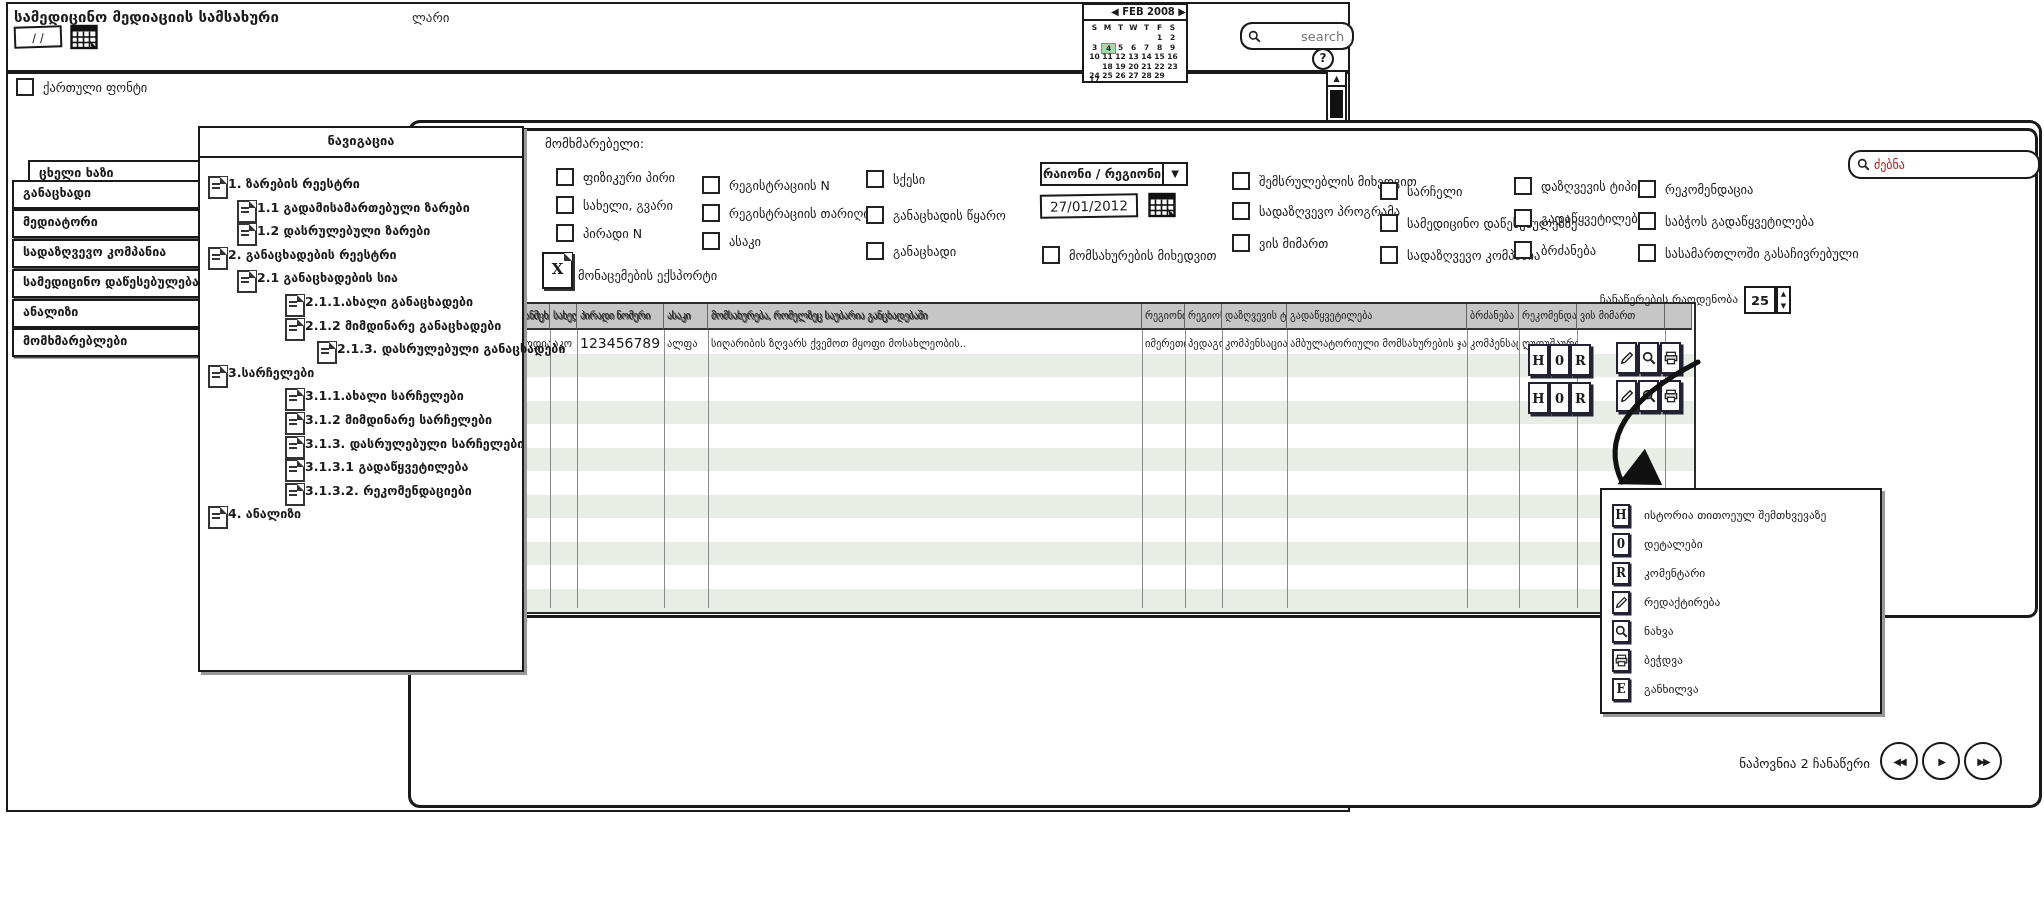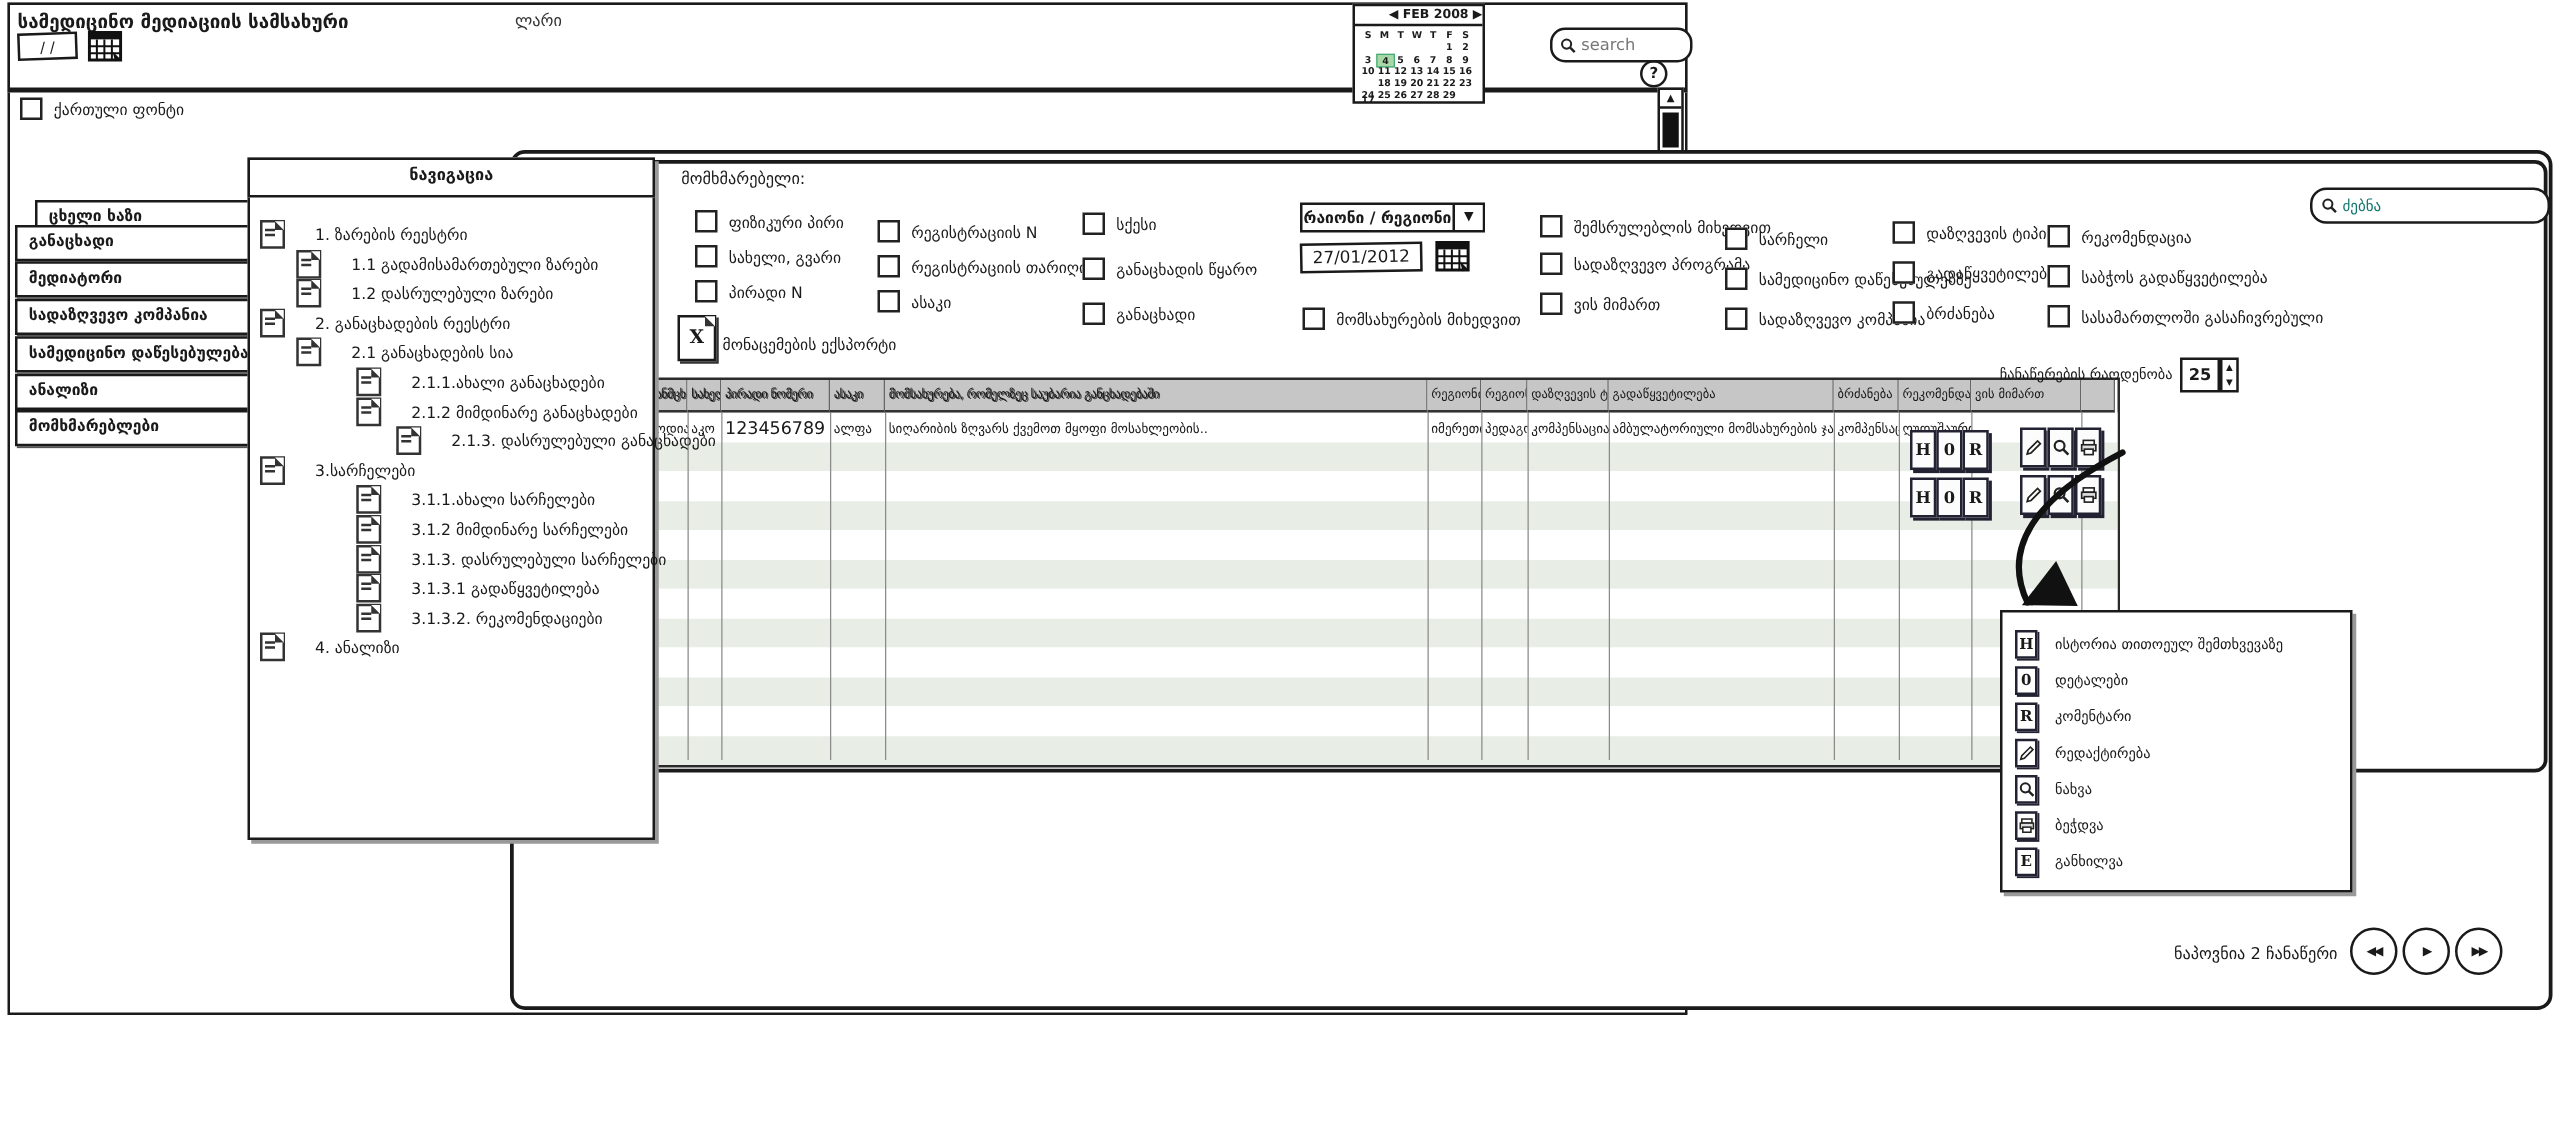--- a/index.html
+++ b/index.html
@@ -7,54 +7,54 @@
          font-family:"DejaVu Sans",sans-serif;color:#1a1a1a;}
   .abs{position:absolute;}
   .bx{border:2px solid #1a1a1a;background:#fff;box-sizing:border-box;}
   .lbl{white-space:nowrap;}
   
   #app-window{left:6px;top:2px;width:1340px;height:806px;border:2px solid #1a1a1a;background:#fff;}
   #title-bar{left:6px;top:2px;width:1340px;height:66px;border:2px solid #1a1a1a;border-bottom:4px solid #1a1a1a;background:#fff;}
   #win-title{left:14px;top:8px;font-size:15px;font-weight:bold;}
   #logo-label{left:412px;top:10px;font-size:13px;color:#333;}
   #top-date{left:14px;top:26px;width:48px;height:22px;font-size:12px;text-align:center;line-height:20px;transform:rotate(-2deg);}
-  #search-box{left:1240px;top:22px;width:98px;height:24px;border:2px solid #1a1a1a;border-radius:12px;display:flex;align-items:center;padding:0 6px;background:#fff;}
+  #search-box{left:1240px;top:22px;width:98px;height:24px;border:2px solid #1a1a1a;border-radius:12px;display:flex;align-items:center;padding:0 6px;background:#fff;gap:36px;}
   #search-box .ph{color:#777;font-size:13px;margin-left:4px;}
   #win-controls{left:1286px;top:5px;font-size:13px;font-weight:bold;letter-spacing:5px;}
   #help-btn{left:1312px;top:48px;width:18px;height:18px;border:2px solid #1a1a1a;border-radius:50%;text-align:center;line-height:17px;font-size:12px;font-weight:bold;}
   #v-scroll{left:1326px;top:70px;width:17px;height:62px;border:2px solid #1a1a1a;background:#fff;}
   #v-scroll .up{height:13px;border-bottom:2px solid #1a1a1a;text-align:center;font-size:8px;line-height:13px;}
   #v-scroll .thumb{margin:3px 2px;height:28px;background:#111;}
   #font-chk{left:16px;top:78px;}
   
   .chk{display:inline-block;width:14px;height:14px;border:2px solid #222;background:#fff;vertical-align:middle;}
   .chk-row{display:flex;align-items:center;gap:9px;font-size:12.5px;white-space:nowrap;}
   
   .side-btn{left:12px;width:180px;height:25px;border:2px solid #1a1a1a;background:#fff;
             box-shadow:1.5px 1.5px 0 #555;font-size:12.5px;font-weight:bold;line-height:22px;
             padding-left:9px;white-space:nowrap;overflow:hidden;}
   
   #nav-panel{left:198px;top:126px;width:322px;height:542px;border:2px solid #1a1a1a;background:#fff;box-shadow:3px 3px 0 #999;z-index:6;}
   #nav-title{left:198px;top:126px;width:322px;height:28px;border:2px solid #1a1a1a;background:#fff;
              text-align:center;font-size:13px;font-weight:bold;line-height:25px;z-index:7;}
-  .tree-item{display:flex;align-items:center;gap:24px;font-size:12.5px;font-weight:normal;white-space:nowrap;z-index:7;}
+  .tree-item{display:flex;align-items:flex-start;gap:0;font-size:12.5px;font-weight:bold;white-space:nowrap;z-index:7;}
   .doc-ic{position:relative;width:16px;height:19px;border:2px solid #333;background:#fff;flex:0 0 auto;}
   .doc-ic:before{content:"";position:absolute;right:-1px;top:-1px;width:0;height:0;border-left:7px solid #333;border-top:7px solid #fff;}
   .doc-ic:after{content:"";position:absolute;left:2px;top:5px;width:8px;height:2px;background:#333;box-shadow:0 4px 0 #333;}
   
   #outer-panel{left:408px;top:120px;width:1628px;height:682px;border:3px solid #1a1a1a;border-radius:12px;background:#fff;z-index:1;}
   #main-panel{left:512px;top:128px;width:1520px;height:484px;border:3px solid #1a1a1a;border-radius:10px;background:#fff;z-index:2;}
   .z3{z-index:3;}
   
   #region-dd{left:1040px;top:162px;width:148px;height:24px;display:flex;z-index:3;}
   #region-dd .val{flex:1;font-size:12.5px;font-weight:bold;text-align:center;line-height:20px;white-space:nowrap;overflow:hidden;}
   #region-dd .arrow{width:22px;border-left:2px solid #1a1a1a;text-align:center;font-size:10px;line-height:20px;background:#fff;}
   #date-box{left:1040px;top:194px;width:98px;height:24px;font-size:13.5px;text-align:center;line-height:21px;transform:rotate(-1deg);z-index:3;}
   #filters-search{left:1848px;top:150px;width:174px;height:25px;border:2px solid #1a1a1a;border-radius:13px;display:flex;align-items:center;padding:0 7px;z-index:3;background:#fff;}
-  #filters-search .ph{color:#0f766e;font-size:12px;margin-left:4px;}
+  #filters-search .ph{color:#b91c1c;font-size:12px;margin-left:4px;}
   
   #export-ic{left:542px;top:252px;width:27px;height:33px;border:2px solid #1a1a1a;background:#fff;box-shadow:2px 2px 0 #333;
              font-family:"DejaVu Serif",serif;font-weight:bold;font-size:15px;text-align:center;line-height:30px;z-index:3;}
   #export-ic:before{content:"";position:absolute;right:-1px;top:-1px;border-left:8px solid #333;border-top:8px solid #fff;}
   #export-lbl{left:578px;top:268px;font-size:12.5px;z-index:3;}
   
   #records-lbl{left:1470px;top:292px;width:268px;text-align:right;font-size:11.5px;z-index:4;}
   #rec-spin{left:1744px;top:286px;width:32px;height:28px;font-size:13px;font-weight:bold;text-align:center;line-height:25px;z-index:4;}
   #rec-spin-arrows{left:1776px;top:286px;width:15px;height:28px;z-index:4;font-size:7px;line-height:12px;text-align:center;}
   

